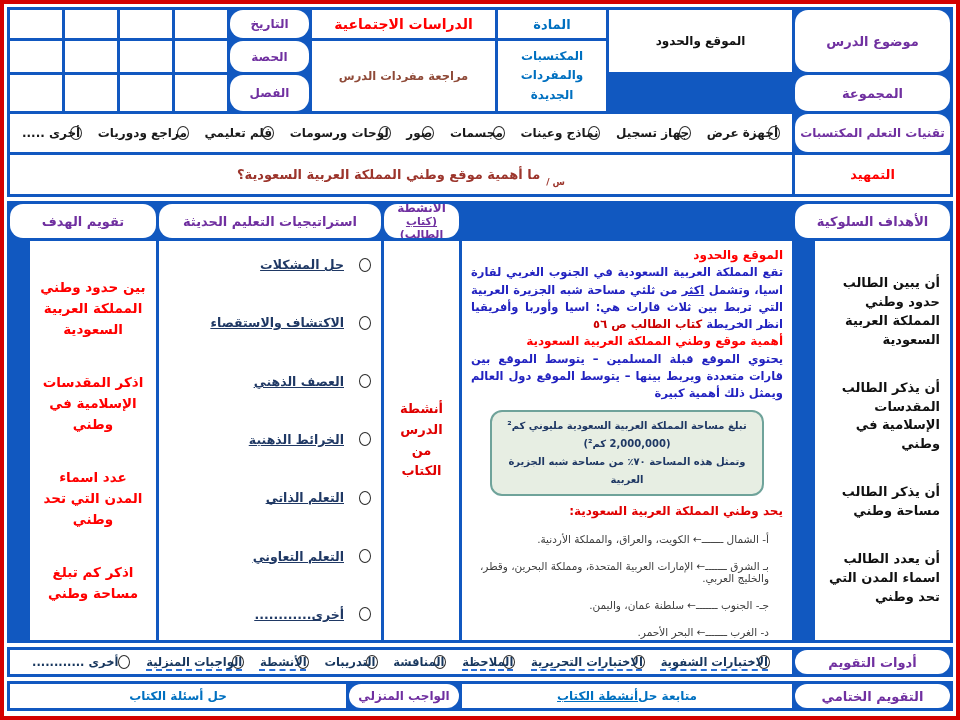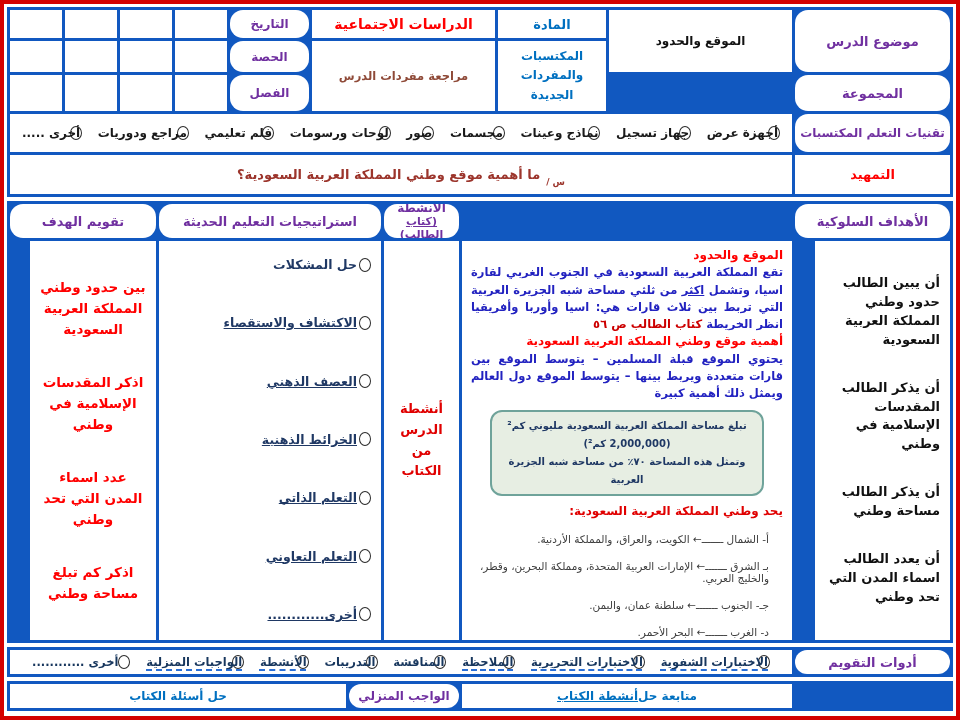--- a/index.html
+++ b/index.html
@@ -51,21 +51,21 @@
 
   .group-subcells { display:grid; grid-template-columns:repeat(4,1fr); gap:3px; background:#1158c0; padding:0; }
   .group-subcells > div { background:#fff; }
 
   
   .vlist { flex-direction:column; justify-content:space-evenly; align-items:stretch;margin-left:20px; }
   .obj-cell { text-align:right; padding:4px 10px; font-size:13px; font-weight:bold; color:#111; line-height:1.45; }
   .eval-cell { text-align:center; padding:4px 8px; font-size:13.5px; font-weight:bold; color:#ff0000; line-height:1.55; }
   .strat-cell { flex-direction:column; justify-content:space-between; align-items:flex-start;
                 padding:16px 10px 18px; font-size:12.5px; font-weight:bold; color:#1f3864; }
-  .strat-cell .opt { gap:2px; }
+  .strat-cell .opt { gap:15px;text-decoration:underline; }
   .ustrat { text-decoration:underline; }
   .act-cell { color:#e00000; font-weight:bold; font-size:13px; padding:0 6px; line-height:1.6; }
 
   .content-cell { flex-direction:column; align-items:stretch; justify-content:flex-start;
                   text-align:right; padding:6px 9px; }
   .c-title { color:#ff0000; font-weight:bold; font-size:12px; line-height:1.45; }
   .cp { margin:0; color:#2222c0; font-weight:bold; font-size:11.5px; line-height:1.5; text-align:justify; }
   .u { text-decoration:underline; }
   .redtail { color:#cc0000; }
   .greenbox { margin:7px auto 6px; width:88%; background:#e7eee3; border:2px solid #6fa39a;
@@ -270,20 +270,21 @@
           <span class="udash">الواجبات المنزلية</span>
         </span>
       <span class="opt">
           <span class="ring"></span>
           <span>أخرى ............</span>
         </span>
     </div>
   </div>
 
   <div class="tbl final-grid">
+    <div class="cell purple fs13" style="grid-area:1/1/2/2">التقويم الختامي</div>
     <div class="cell bluelbl fs12" style="grid-area:1/2/2/3">
       <span>متابعة حل </span>
         <span class="ublue">أنشطة الكتاب</span>
     </div>
     <div class="cell purple fs12" style="grid-area:1/3/2/4">الواجب المنزلي</div>
     <div class="cell bluelbl fs12" style="grid-area:1/4/2/5">حل أسئلة الكتاب</div>
   </div>
 
 </div>
 

